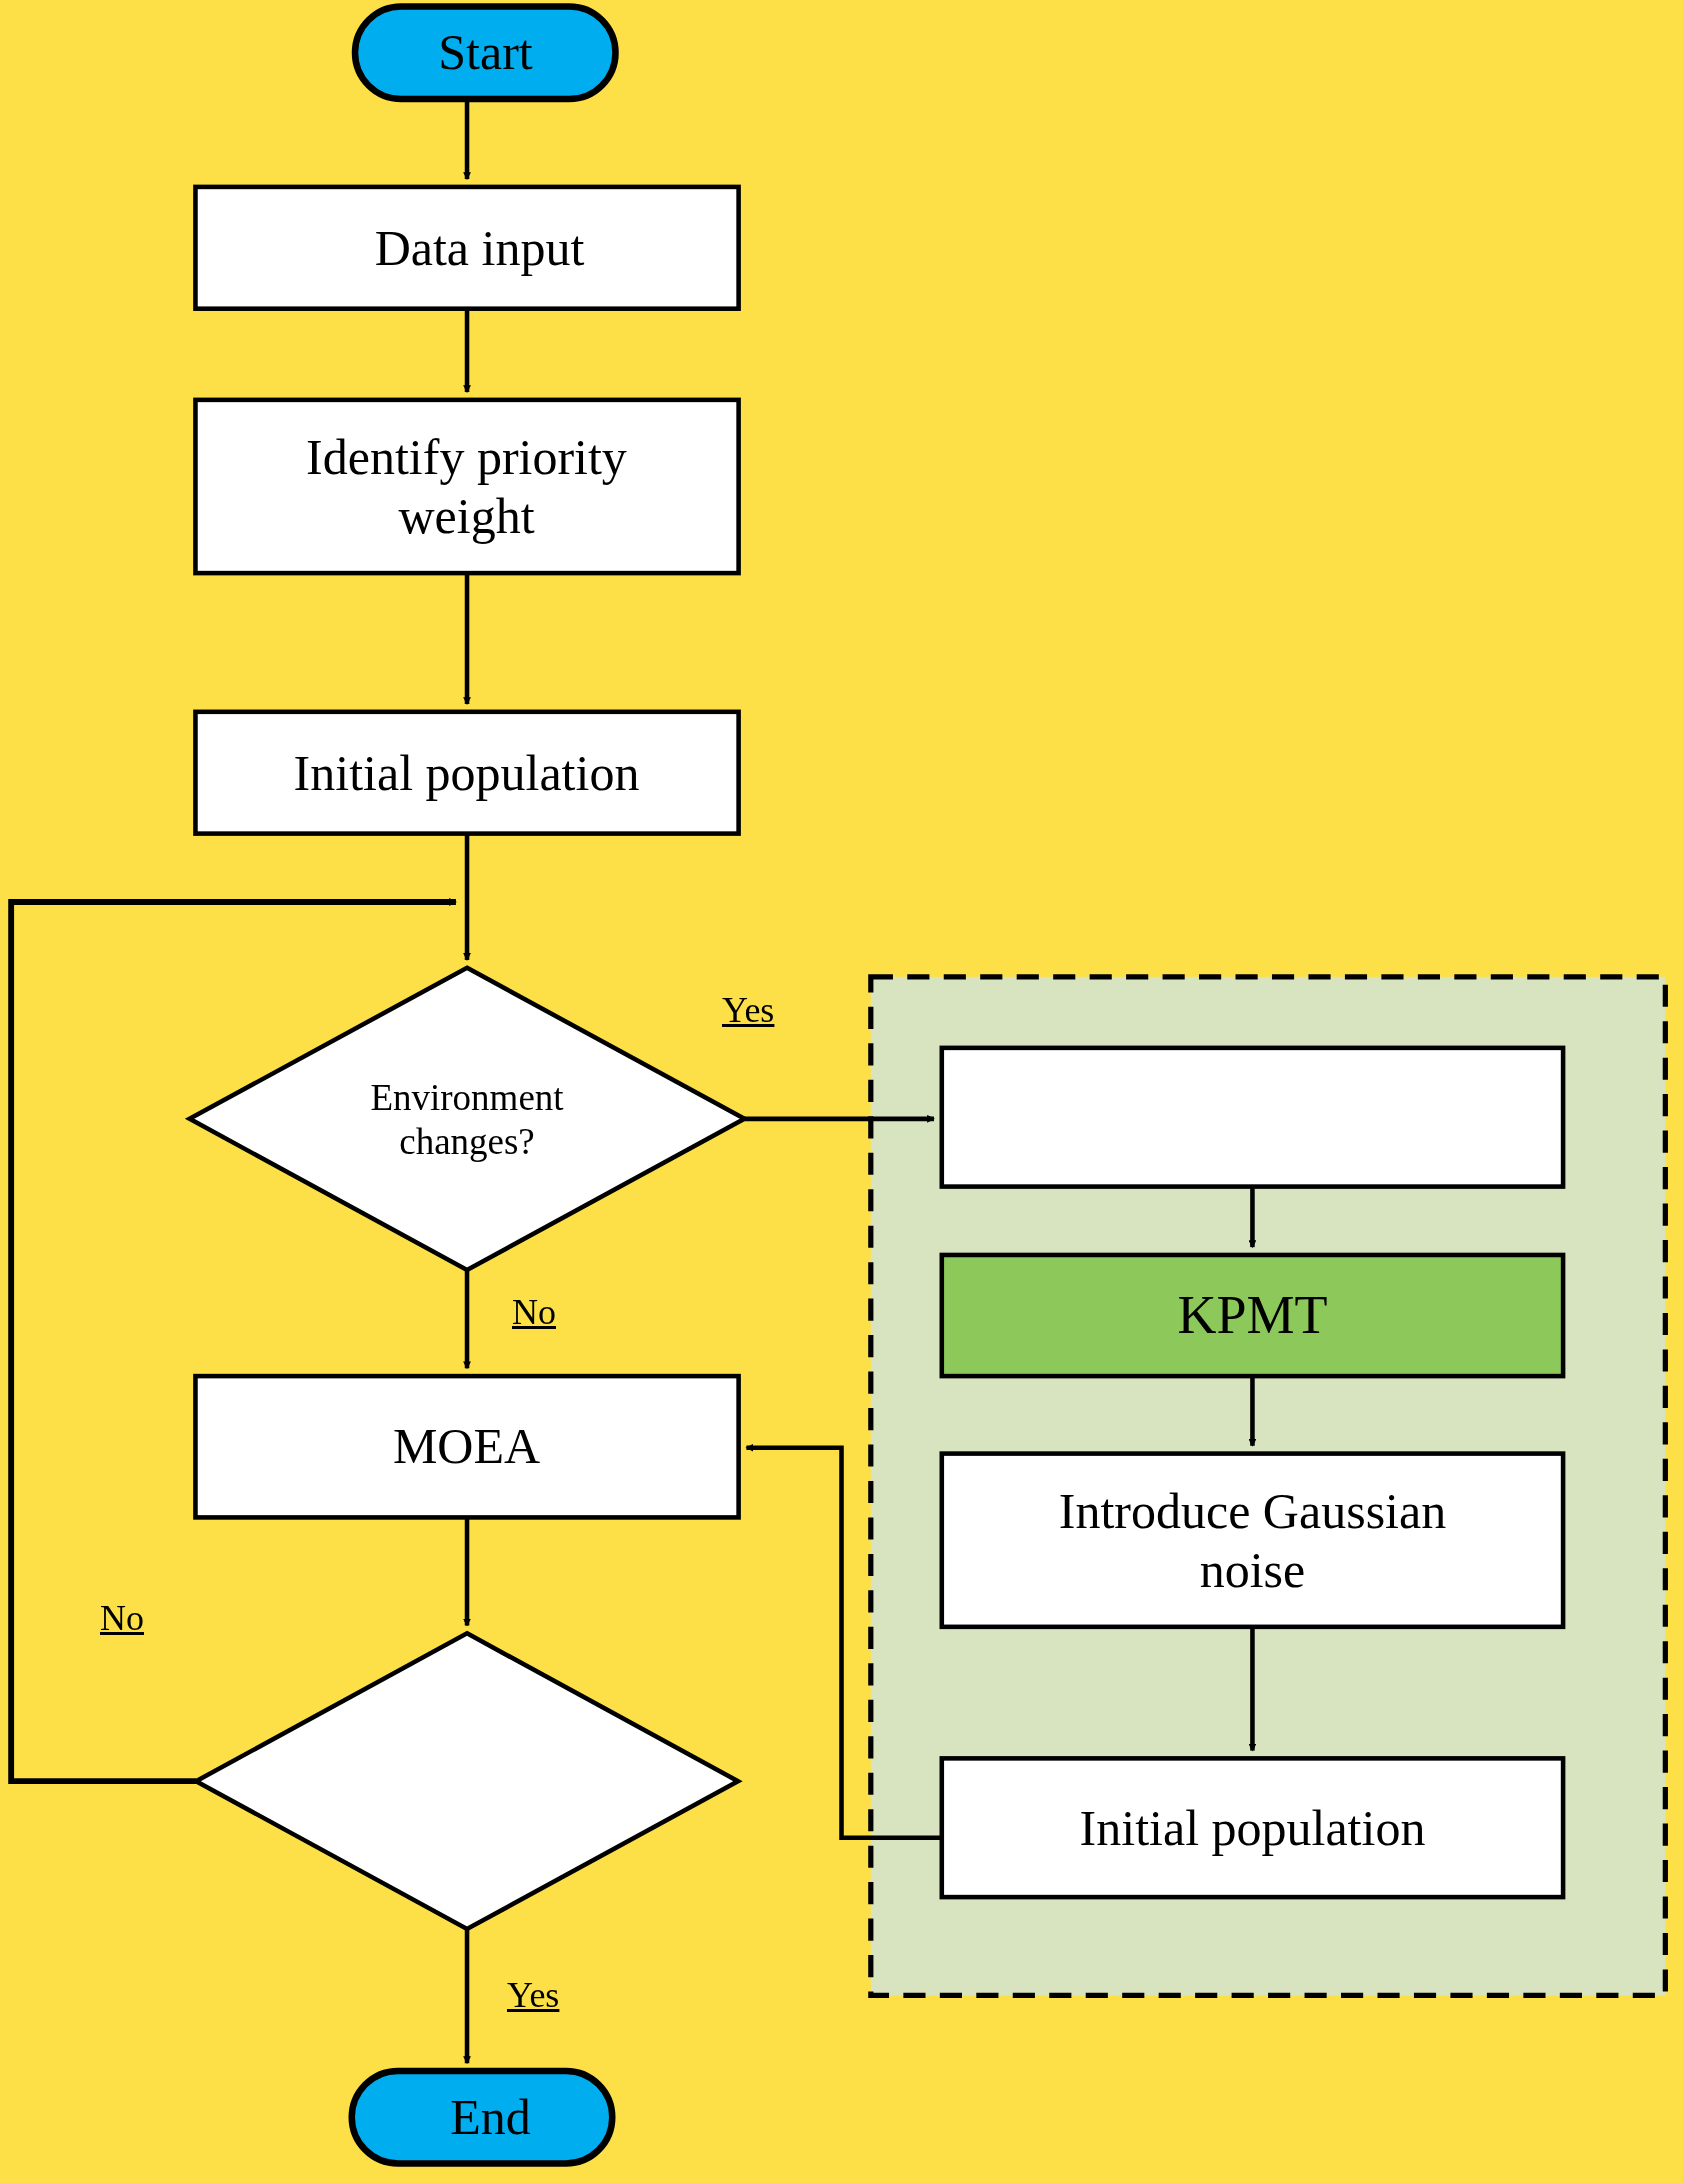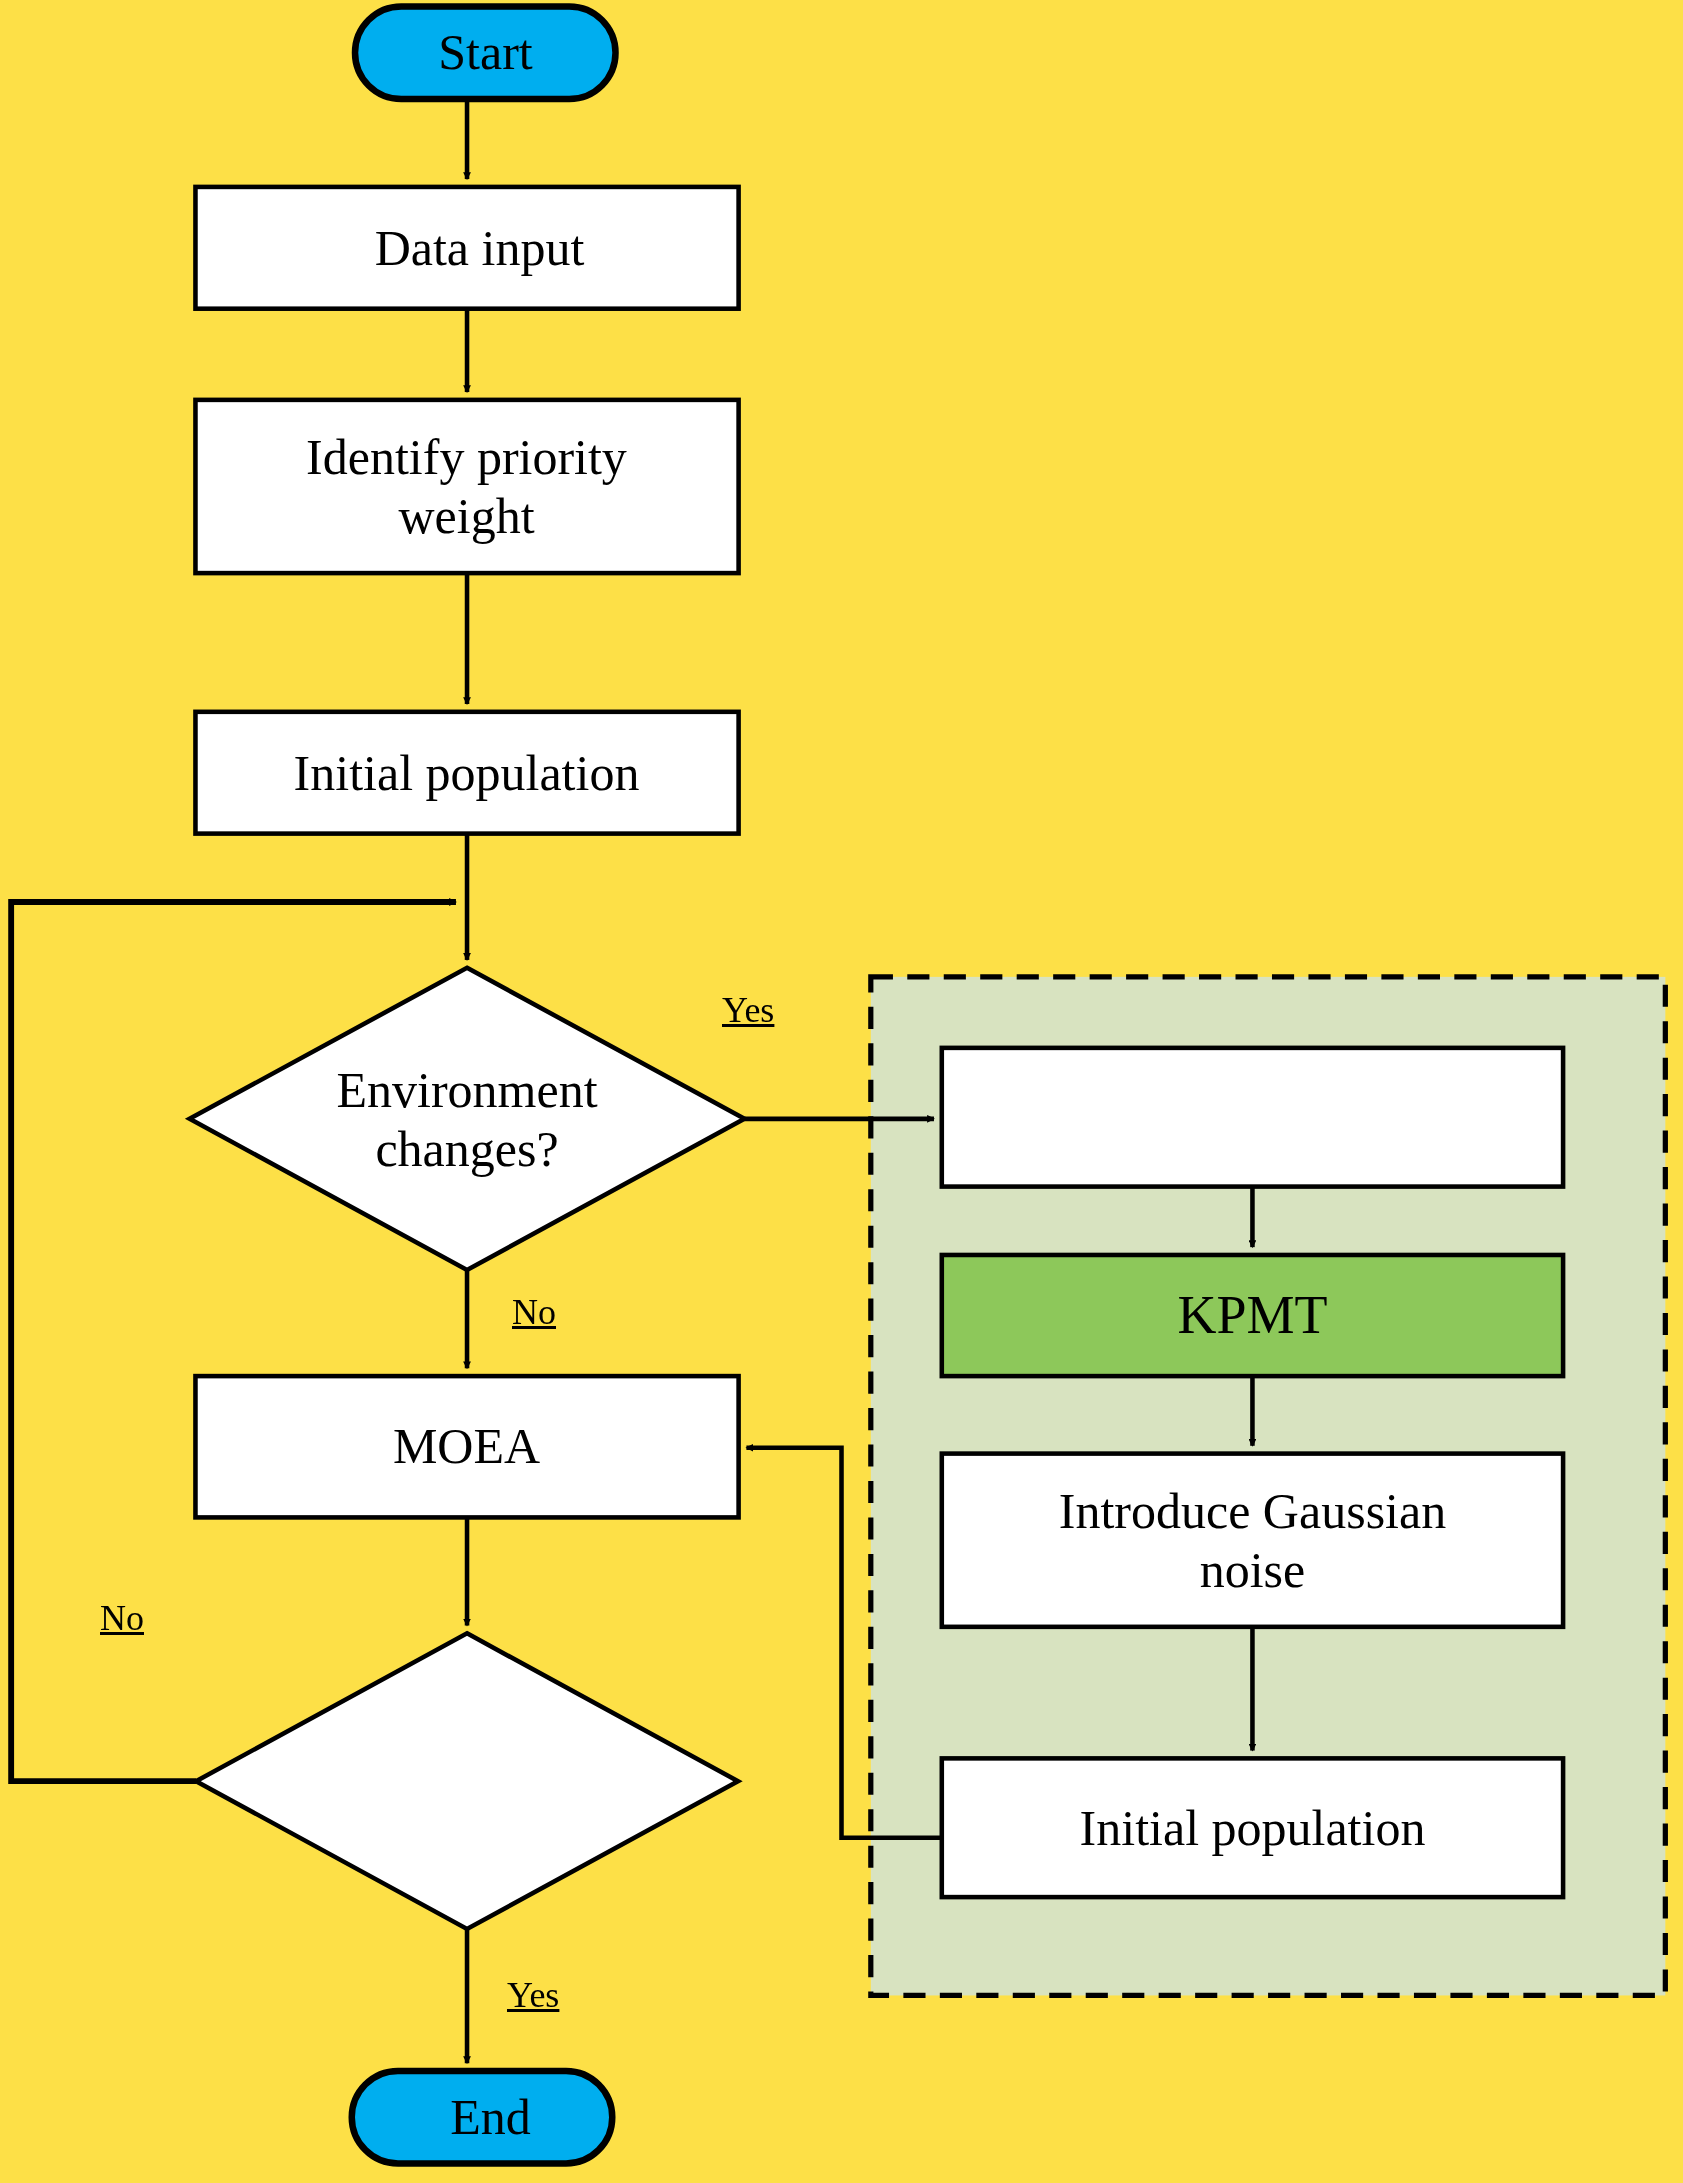--- a/index.html
+++ b/index.html
@@ -35,21 +35,21 @@
     white-space: pre-line;
   }
   .edge-label {
     position: absolute;
     color: #000000;
     font-family: "Liberation Serif", "DejaVu Serif", serif;
     white-space: nowrap;
   }
   .terminator-label { font-size: 50px; }
   .process-label    { font-size: 50px; }
-  .decision-label   { font-size: 50px; }
+  .decision-label   { font-size: 37px; }
   .kpmt-label       { font-size: 54px; }
   .edge-label       { font-size: 36px; text-decoration: underline; }
 </style>
 </head>
 <body>
 
 <div id="canvas">
 
   <svg id="flow-svg" viewBox="0 0 2584 3352" xmlns="http://www.w3.org/2000/svg">
     <defs>

